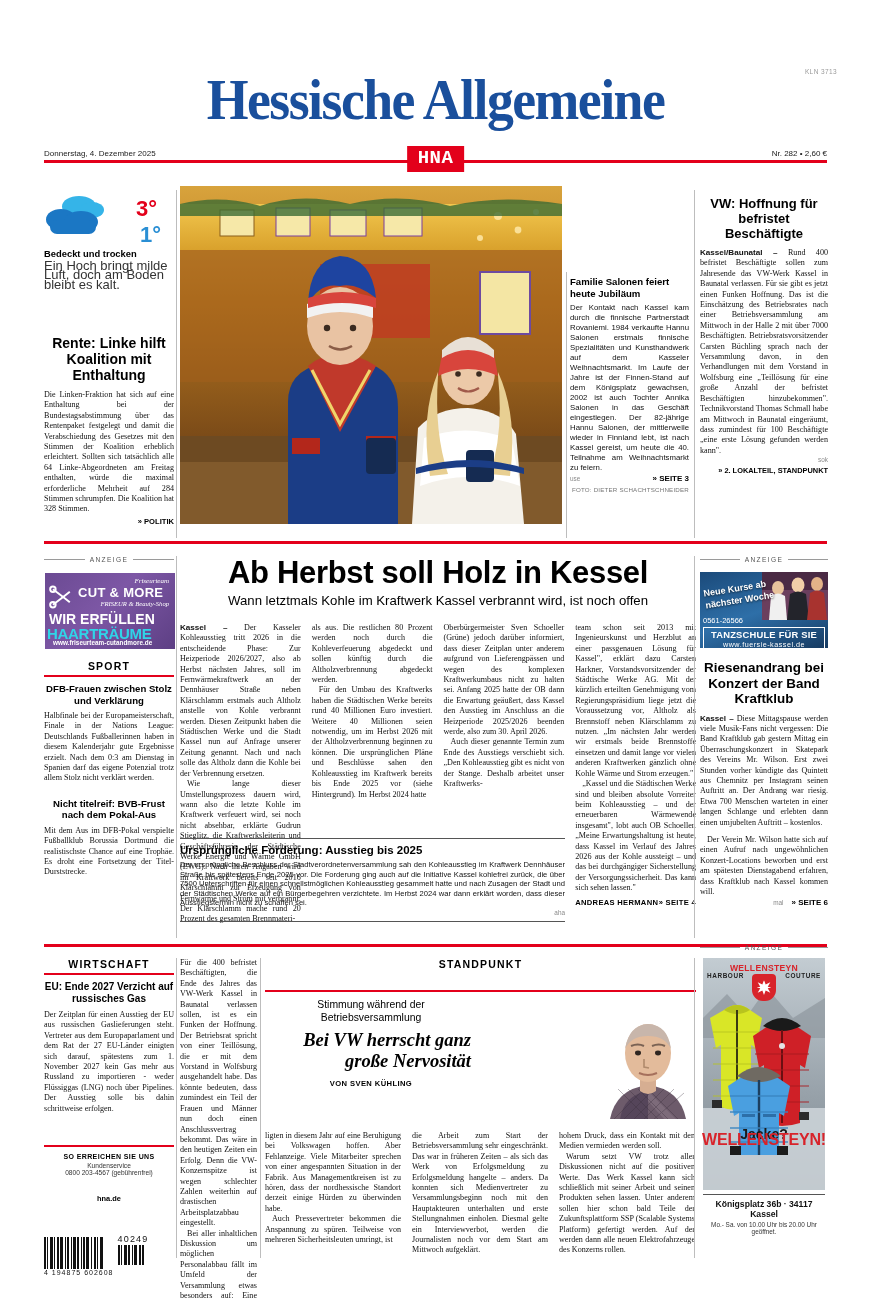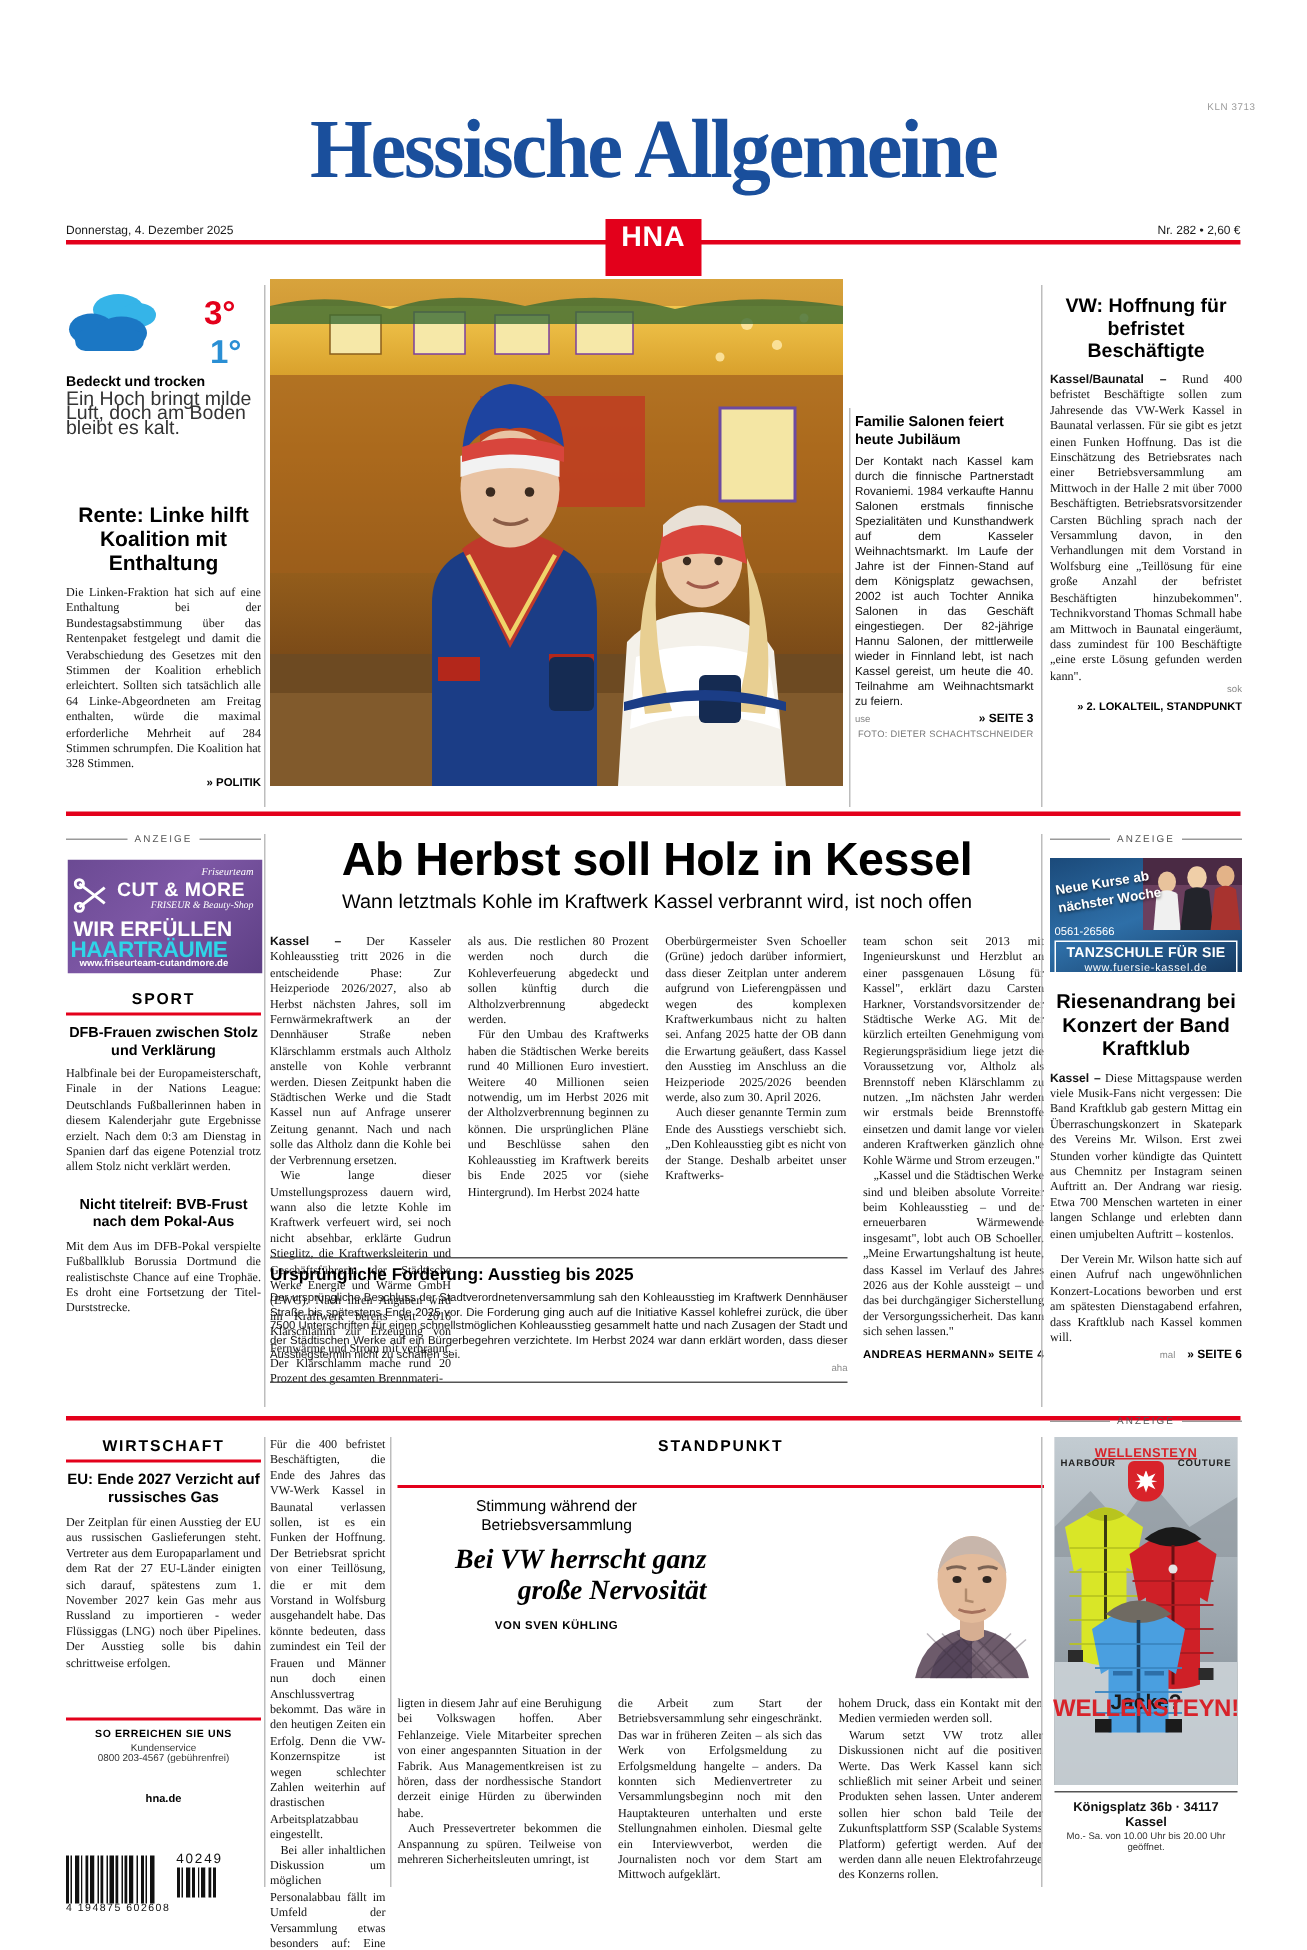--- a/index.html
+++ b/index.html
@@ -20,22 +20,22 @@
   .mast-title{position:absolute;left:0;top:72px;width:871px;text-align:center;
        font-family:"Liberation Serif",serif;font-weight:bold;font-size:56px;
        color:#1a4f9c;letter-spacing:-1.6px;line-height:1;
        transform:scaleX(.96);}
   .mast-rule{position:absolute;left:44px;top:160px;width:783px;height:3px;background:#e3001b;}
   .mast-date{position:absolute;left:44px;top:149px;font-family:"Liberation Sans",sans-serif;
        font-size:8px;color:#1a1a1a;}
   .mast-price{position:absolute;right:44px;top:149px;font-family:"Liberation Sans",sans-serif;
        font-size:8px;color:#1a1a1a;text-align:right;}
   .hna-box{position:absolute;left:50%;top:146px;transform:translateX(-50%);
-       background:#e3001b;color:#fff;font-family:Liberation Sans, sans-serif;font-weight:bold;
-       font-size:19px;letter-spacing:.5px;padding:3px 11px 16px 11px;line-height:1;z-index:3;}
+       background:#e3001b;color:#fff;font-family:Liberation Mono, monospace;font-weight:bold;
+       font-size:19px;letter-spacing:.5px;padding:3px 11px 4px 11px;line-height:1;z-index:3;}
 
   .redbar{position:absolute;background:#e3001b;}
 
   
   .serifbody{font-family:"Liberation Serif",serif;font-size:8.1px;line-height:10.4px;
        text-align:justify;-webkit-hyphens:auto;hyphens:auto;color:#111;}
   .sansbody{font-family:"Liberation Sans",sans-serif;font-size:7.8px;line-height:10px;
        text-align:justify;hyphens:auto;color:#111;}
 
   
@@ -192,21 +192,21 @@
 
   .vwcol{position:absolute;top:958px;}
   .vwcol .serifbody{font-size:8.1px;line-height:10.4px;}
 
   
   .ad-well{position:absolute;left:700px;top:958px;width:128px;height:290px;overflow:hidden;}
   .well-img{position:absolute;left:3px;top:0;width:122px;height:232px;overflow:hidden;
      background:linear-gradient(180deg,#b9c1c6 0%,#9aa4ab 40%,#8c969d 70%,#7f8990 100%);}
   .well-logo{position:absolute;left:50%;top:5px;transform:translateX(-50%);width:110px;text-align:center;}
   .well-arc{font-family:"Liberation Sans",sans-serif;font-weight:bold;font-size:8.6px;
-     color:#d8232a;letter-spacing:.3px;text-decoration:underline;}
+     color:#d8232a;letter-spacing:.3px;}
   .shield{width:24px;height:27px;background:#d8232a;margin:1px auto 0 auto;
      border-radius:4px 4px 11px 11px;position:relative;}
   .shield::after{content:"";position:absolute;left:50%;top:50%;transform:translate(-50%,-50%);
      width:15px;height:15px;background:#fff;
      clip-path:polygon(50% 0,61% 30%,92% 15%,75% 45%,100% 50%,75% 55%,92% 85%,61% 70%,50% 100%,39% 70%,8% 85%,25% 55%,0 50%,25% 45%,8% 15%,39% 30%);}
   .hb{position:absolute;left:4px;top:14px;font-family:"Liberation Sans",sans-serif;
      font-weight:bold;font-size:6.4px;color:#222;letter-spacing:.6px;}
   .cou{position:absolute;right:4px;top:14px;font-family:"Liberation Sans",sans-serif;
      font-weight:bold;font-size:6.4px;color:#222;letter-spacing:.6px;}
   .jacke{position:absolute;left:0;right:0;top:168px;text-align:center;

